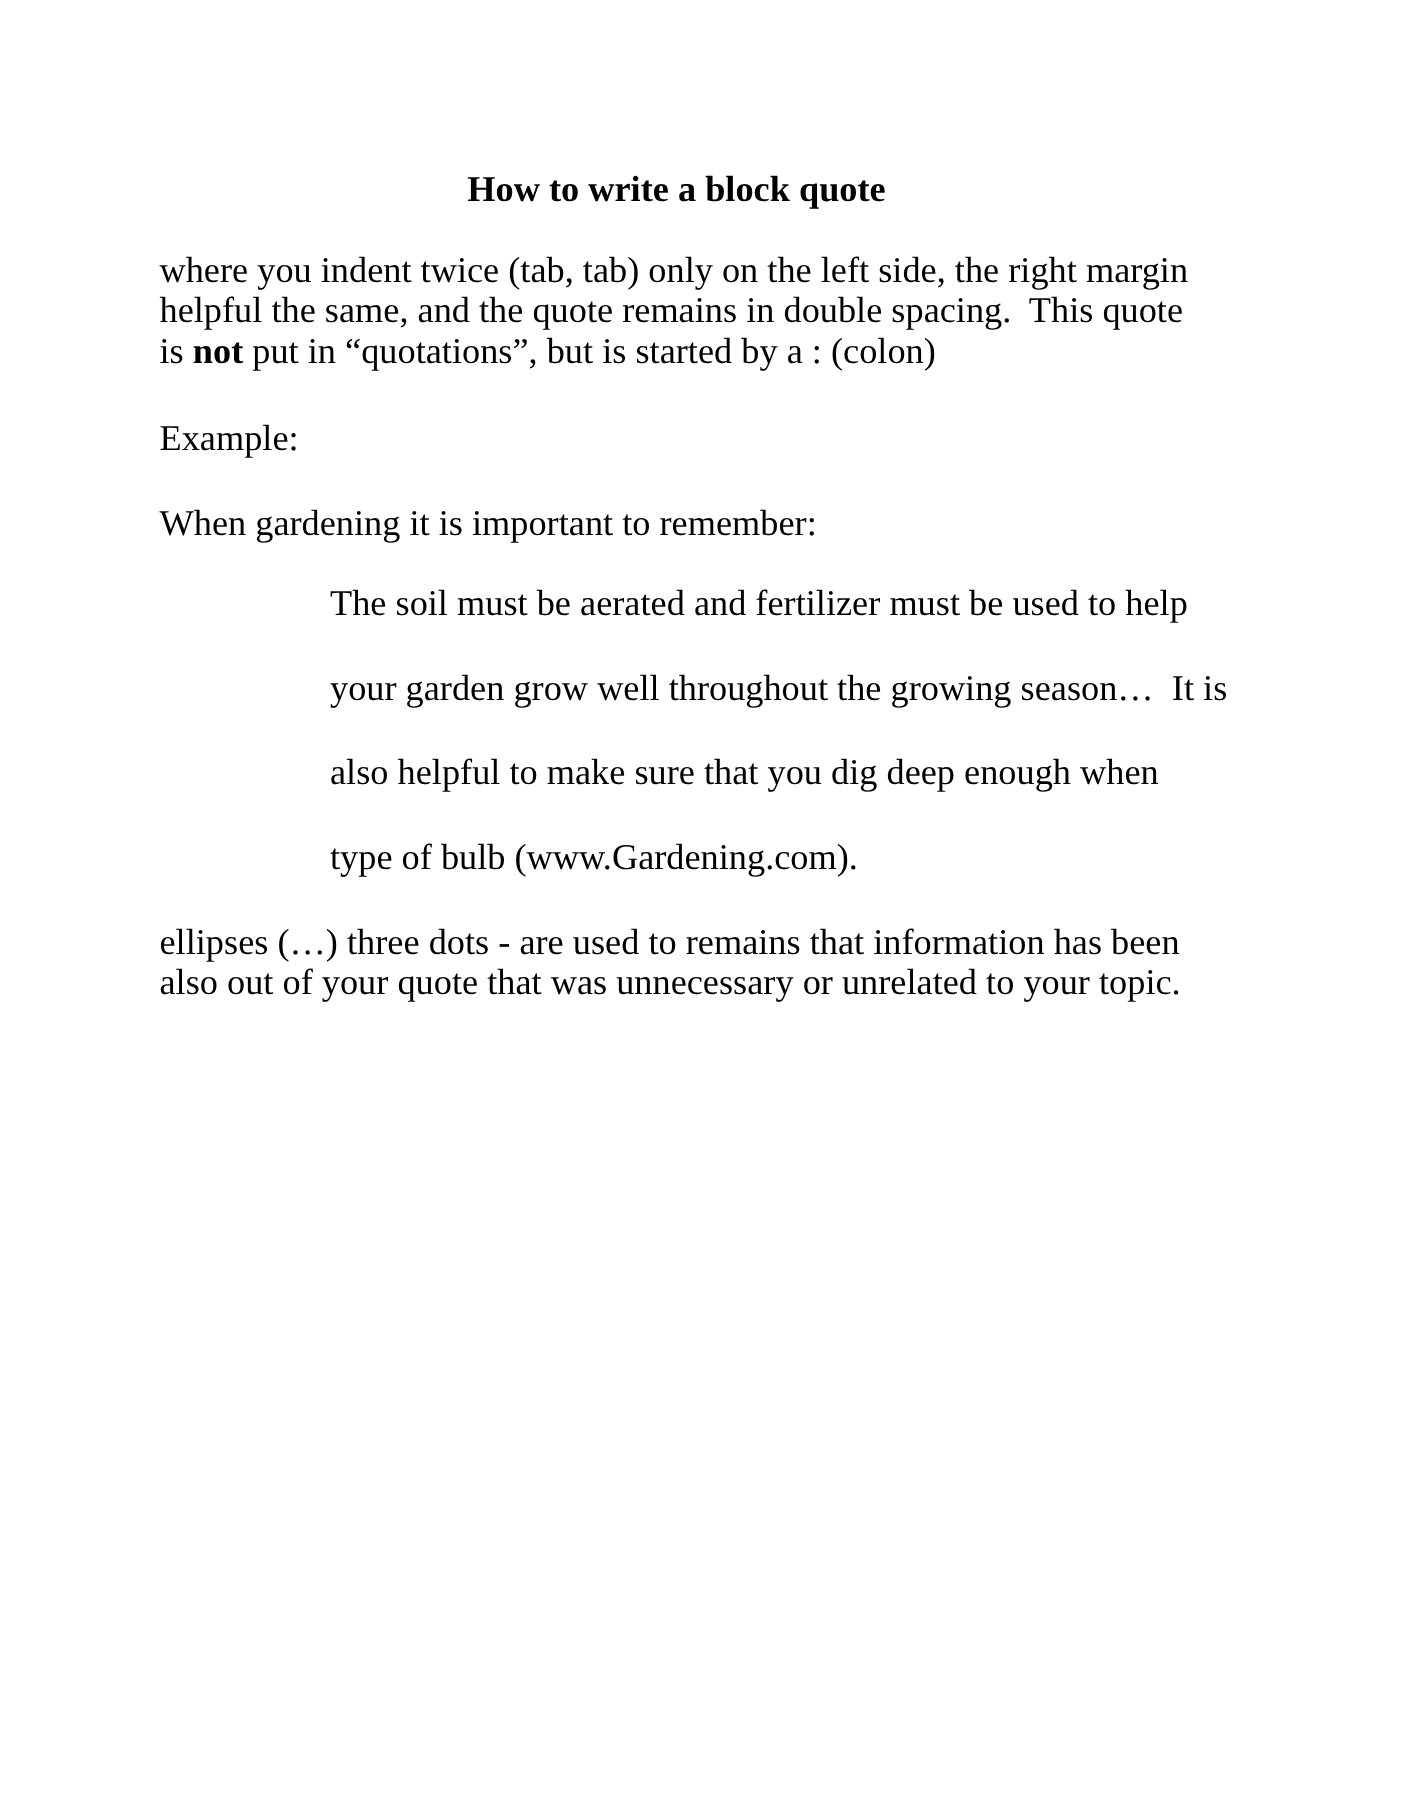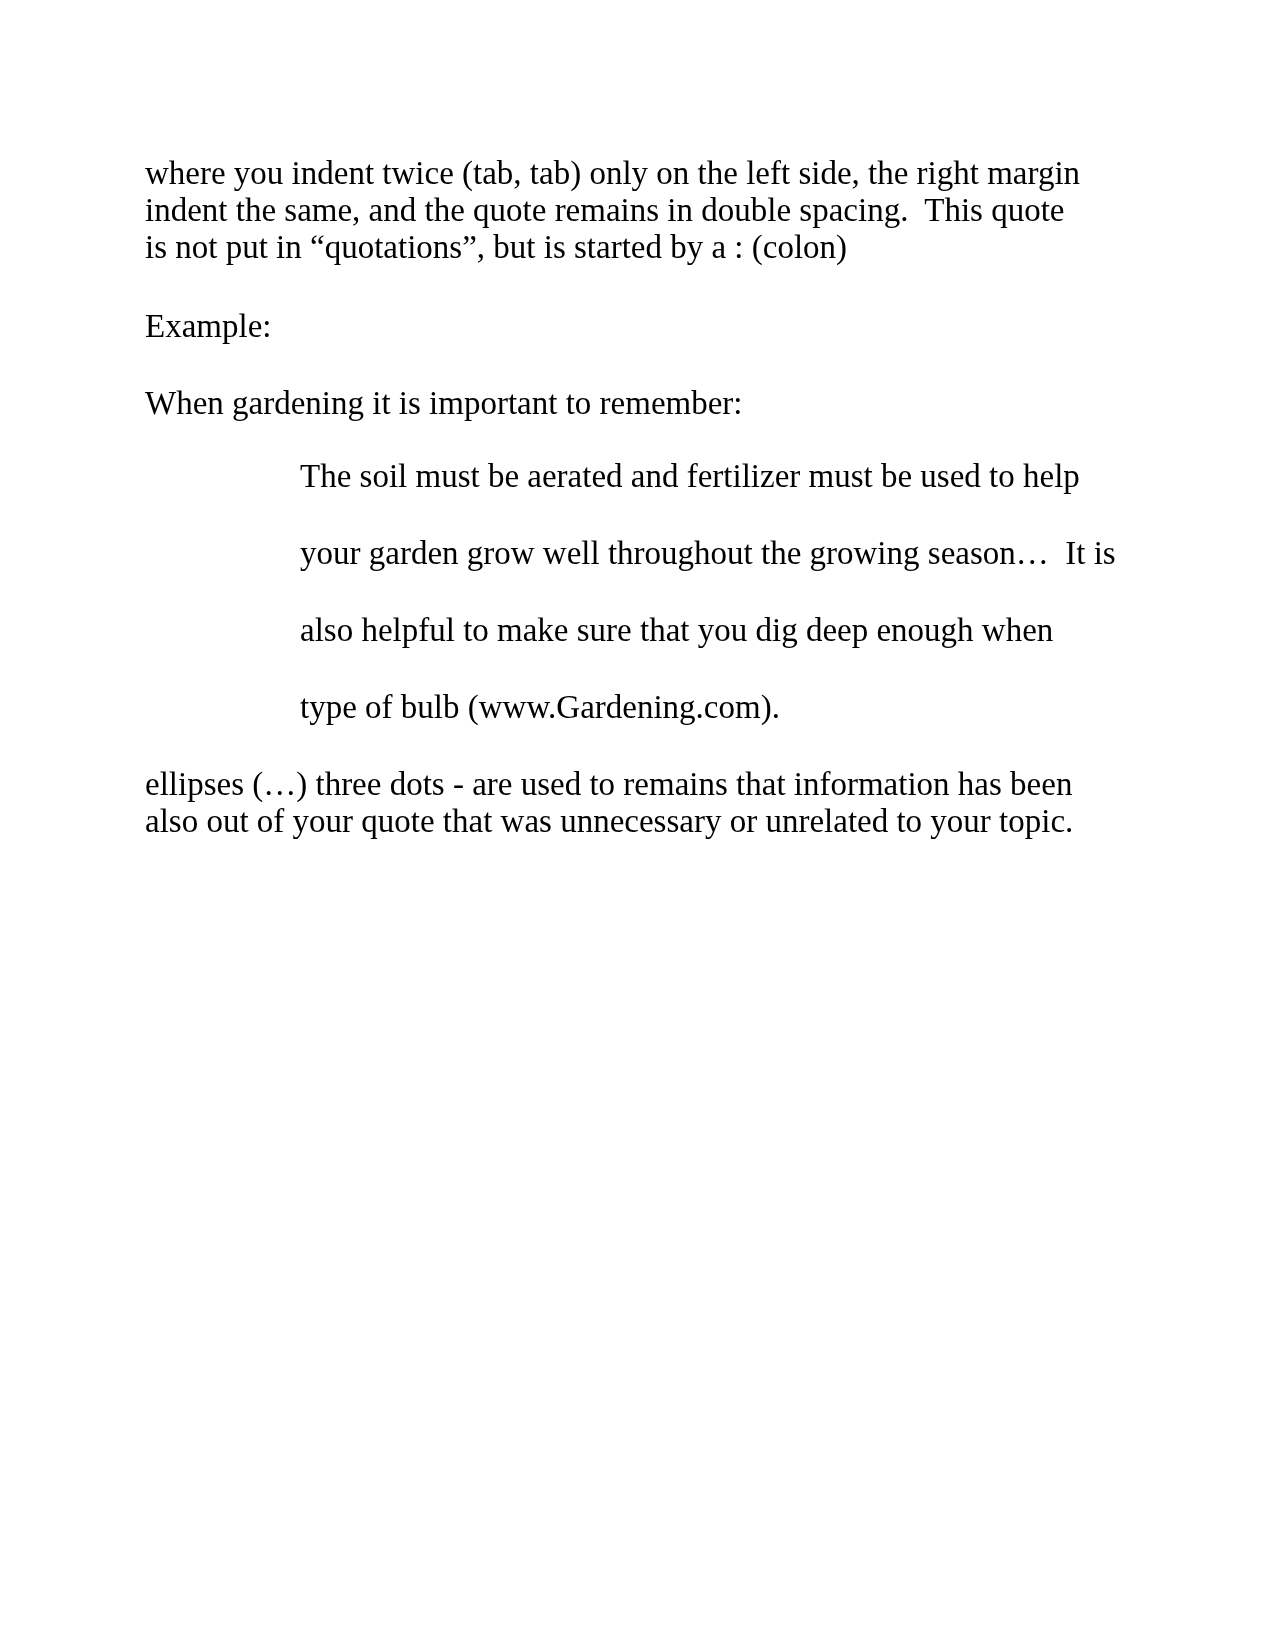--- a/index.html
+++ b/index.html
@@ -33,31 +33,32 @@
   .line {
     display: block;
     white-space: pre;
   }
   .intro-para   { margin: 0 0 42px 0; }
   .example-para { margin: 0 0 40px 0; }
   .leadin-para  { margin: 0 0 36px 0; }
   .block-quote  { margin: 0 0 0 155px; }
   .block-quote .bq-line { margin-bottom: 40px; }
   .note-para    { margin: 0; }
-  strong { font-weight: normal; }
+  strong { font-weight: bold; }
 </style>
 </head>
 <body>
 
 <div class="page">
 
+  <h1 class="doc-title">How to write a block quote</h1>
 
   <p class="para intro-para">
     <span class="line">where you indent twice (tab, tab) only on the left side, the right margin</span>
-    <span class="line">indent the same, and the quote remains in double spacing.  This quote</span>
+    <span class="line">helpful the same, and the quote remains in double spacing.  This quote</span>
     <span class="line"><span>is </span><strong>not</strong><span> put in “quotations”, but is started by a : (colon)</span></span>
   </p>
 
   <p class="para example-para">Example:</p>
 
   <p class="para leadin-para">When gardening it is important to remember:</p>
 
   <div class="block-quote">
     <span class="line bq-line">The soil must be aerated and fertilizer must be used to help</span>
     <span class="line bq-line">your garden grow well throughout the growing season…  It is</span>

